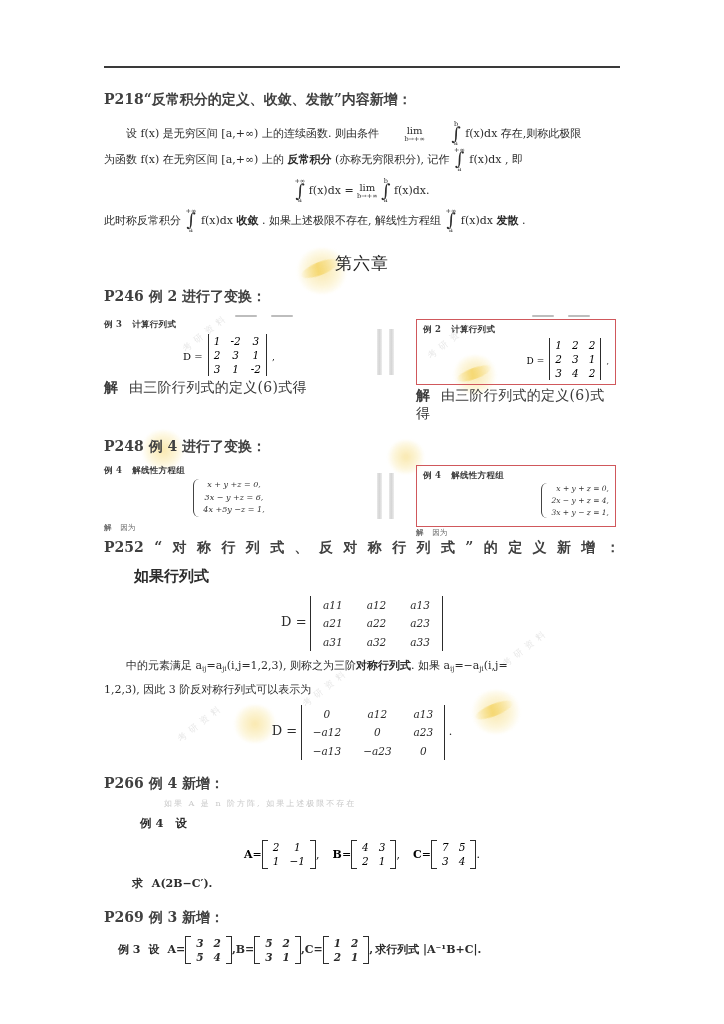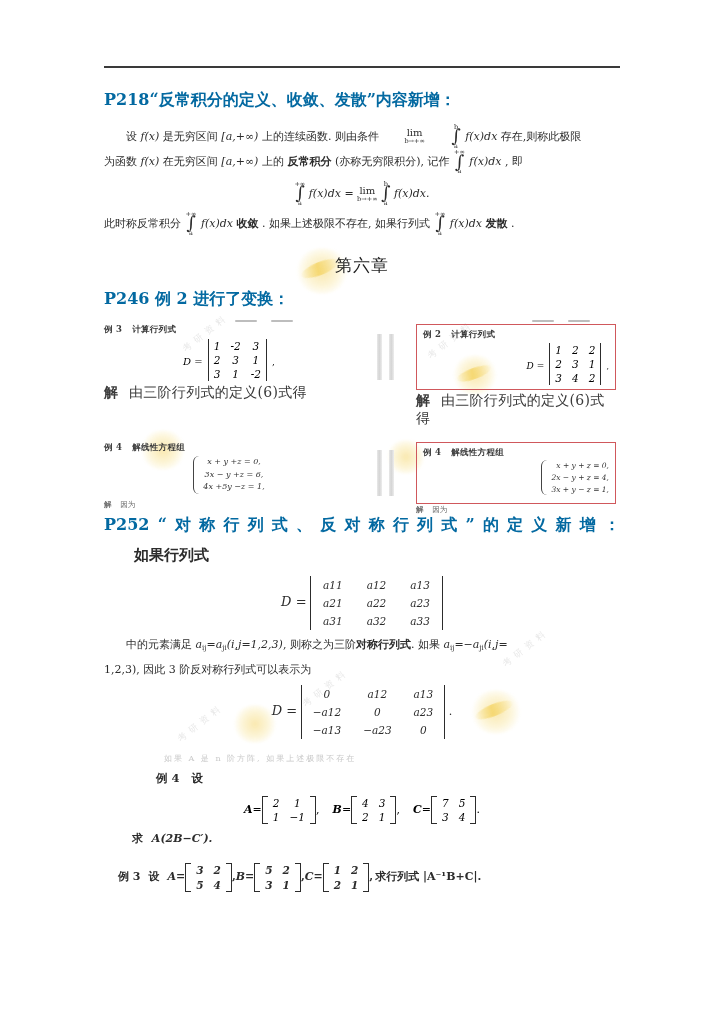--- a/index.html
+++ b/index.html
@@ -28,31 +28,31 @@
     border-radius:50%;filter:blur(.6px);
   }
 
   .content{position:relative;z-index:2;}
 
   
   .top-rule{position:absolute;left:104px;top:66px;width:516px;height:2px;background:#3a3a3a;z-index:3;}
 
   
   .hd{
-    color:#0369a1;font-weight:700;font-size:16px;line-height:1.3;
+    color:#404040;font-weight:700;font-size:14px;line-height:1.3;
     margin:0;padding:0;white-space:nowrap;
     font-family:"DejaVu Serif","Liberation Serif",serif;
   }
   .hd-justify{display:flex;justify-content:space-between;width:516px;}
   .hd-justify span{display:inline-block;}
 
   
   .scan{color:#2c2c2c;font-size:11px;line-height:1.85;}
   .scan b{font-weight:700;}
-  .it{font-style:italic;}
+  .it{}
 
   .para{text-indent:2em;}
   .ctr{text-align:center;}
 
   
   .mrow{display:inline-flex;align-items:center;vertical-align:middle;}
   table.m{border-collapse:collapse;display:inline-table;vertical-align:middle;}
   table.m td{padding:0 5px;text-align:center;font-style:italic;font-size:10.5px;line-height:1.35;white-space:nowrap;}
   .brk{display:inline-block;width:5px;align-self:stretch;position:relative;}
   .brk:before,.brk:after{content:"";position:absolute;left:0;right:0;height:1px;background:#2c2c2c;}
@@ -184,21 +184,21 @@
 
         <div style="line-height:2.1;">
           <span>此时称反常积分</span>
           <span class="ilim" style="margin:0 1px;">
             <span class="t">+∞</span>
             <span class="intg">∫</span>
             <span class="b">a</span>
           </span>
           <span class="it">f(x)dx</span>
           <b>收敛</b>
-          <span>. 如果上述极限不存在, 如果行列式</span>
+          <span>. 如果上述极限不存在, 解线性方程组</span>
           <span class="ilim" style="margin:0 1px;">
             <span class="t">+∞</span>
             <span class="intg">∫</span>
             <span class="b">a</span>
           </span>
           <span class="it">f(x)dx</span>
           <b>发散</b>
           <span>.</span>
         </div>
       </div>
@@ -298,20 +298,21 @@
           </div>
           <div class="sol" style="margin-top:2px;">
             <b>解</b>
             <span>由三阶行列式的定义(6)式得</span>
           </div>
         </div>
       </div>
     </div>
 
     <div style="margin-top:14px;">
+      <div class="hd">P248 例 4 进行了变换：</div>
 
       <div class="compare" style="margin-top:10px;">
 
         <div class="panel-old">
           <div class="exline">
             <span class="lbl">例 4</span>
             <span>解线性方程组</span>
           </div>
           <div style="text-align:center;margin:2px 0 2px 0;">
             <span class="eqsys">
@@ -447,25 +448,26 @@
             </tbody>
               </table>
             <span class="vbar"></span>
           </span>
           <span style="font-size:11px;">.</span>
         </div>
       </div>
     </div>
 
     <div style="margin-top:14px;">
+      <div class="hd">P266 例 4 新增：</div>
 
       <div style="margin-top:6px;">
         <div class="ghost" style="margin-left:60px;">如果 A 是 n 阶方阵, 如果上述极限不存在</div>
 
-        <div class="scan" style="margin-left:52px;margin-top:4px;font-weight:700;font-size:11.5px;">
+        <div class="scan" style="margin-left:36px;margin-top:4px;font-weight:700;font-size:11.5px;">
           <span>例 4</span>
           <span style="margin-left:8px;">设</span>
         </div>
 
         <div class="ctr" style="margin-top:6px;">
           <span class="mrow" style="margin:0 4px;">
             <b class="it" style="font-size:11px;">A</b>
             <span style="font-size:11px;">=</span>
             <span class="brk l"></span>
             <table class="m">
@@ -524,20 +526,21 @@
         </div>
 
         <div class="scan" style="margin-left:28px;margin-top:5px;font-weight:700;font-size:11px;">
           <span>求</span>
           <span class="it" style="margin-left:5px;">A(2B−C′).</span>
         </div>
       </div>
     </div>
 
     <div style="margin-top:14px;">
+      <div class="hd">P269 例 3 新增：</div>
 
       <div class="scan" style="margin-top:10px;margin-left:14px;display:flex;align-items:center;flex-wrap:nowrap;font-weight:700;">
         <span style="font-size:11px;">例 3</span>
         <span style="font-size:11px;margin:0 8px;">设</span>
 
         <span class="mrow">
           <b class="it" style="font-size:11px;">A</b>
           <span style="font-size:11px;">=</span>
           <span class="brk l"></span>
           <table class="m">

